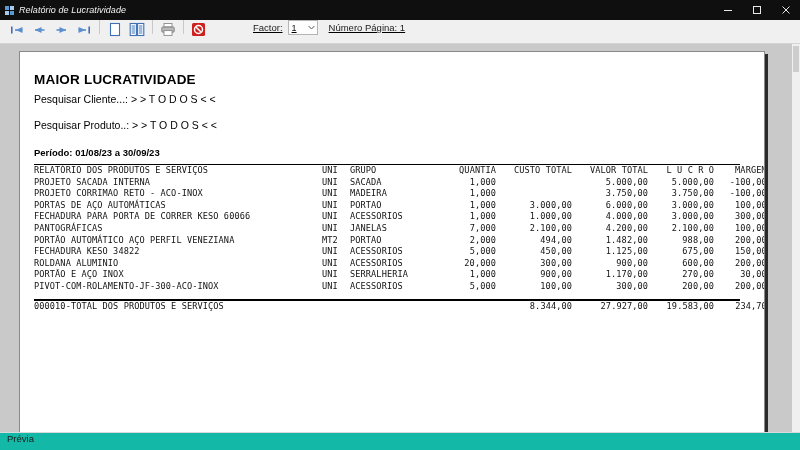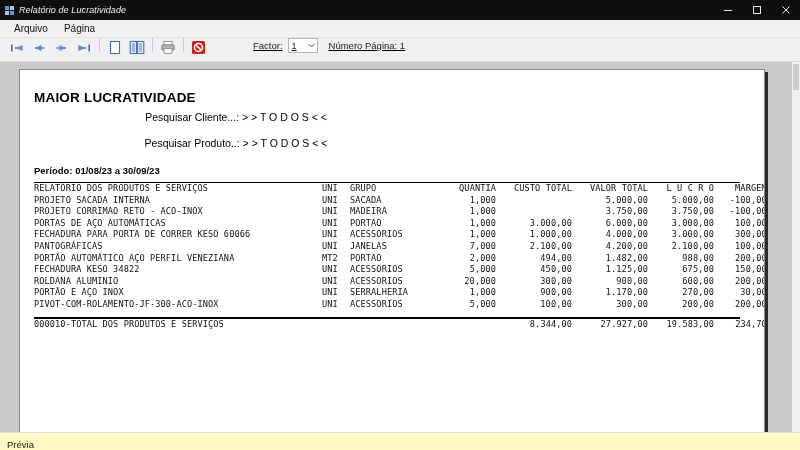--- a/index.html
+++ b/index.html
@@ -146,21 +146,20 @@
     font-family: "Liberation Sans", sans-serif;
     font-size: 13.5px; font-weight: bold; color: #000;
     letter-spacing: .2px; white-space: nowrap;
   }
   .rpt-title.right { text-align: left; }
   .rpt-sub {
     font-family: "Liberation Sans", sans-serif;
     font-size: 10.5px; color: #000;
     white-space: nowrap;
     margin-top: 6px;
-    text-align: center;
   }
   .rpt-sub.tight { margin-top: 14px; }
   .rpt-meta {
     font-family: "Liberation Sans", sans-serif;
     font-size: 9.5px; font-weight: bold; color: #000;
     white-space: nowrap; margin-top: 16px;
   }
   .rpt-right .rpt-sub, .rpt-right .rpt-meta { padding-left: 78px; }
   .rpt-right .rpt-title { padding-left: 0px; }
 
@@ -208,23 +207,23 @@
   }
   .vscroll .thumb {
     position: absolute; left: 1px; top: 2px;
     width: 6px; height: 26px;
     background: #cdcdcd;
   }
 
   
   .statusbar {
     height: 17px; min-height: 17px;
-    background: #fef9c3;
+    background: #14b8a6;
     border-top: 1px solid #dadada;
-    display: flex; align-items: flex-end;
+    display: flex; align-items: flex-start;
     padding-left: 7px;
   }
   .statusbar .st-text {
     font-size: 9.5px; color: #1a1a1a; white-space: nowrap;
   }
 </style>
 </head>
 <body>
 
 <div id="app">
@@ -251,24 +250,20 @@
       </div>
       <div class="win-btn">
         <svg width="10" height="10" viewBox="0 0 10 10">
             <line x1="1.5" y1="1.5" x2="8.5" y2="8.5" stroke="#e8e8e8" stroke-width="1"></line>
             <line x1="8.5" y1="1.5" x2="1.5" y2="8.5" stroke="#e8e8e8" stroke-width="1"></line>
           </svg>
       </div>
     </div>
   </div>
 
-  <div class="menubar">
-    <span class="menu-item">Arquivo</span>
-    <span class="menu-item">Página</span>
-  </div>
 
   <div class="toolbar">
 
     <div class="tb-btn">
       <svg width="15" height="12" viewBox="0 0 15 12">
         <rect x="1" y="2.5" width="1.6" height="7" fill="#3f6fb5"></rect>
         <path d="M12.5 3 L12.5 9 L5.5 6 Z" fill="#5b8fd0"></path>
         <rect x="5" y="5.2" width="7.5" height="1.6" fill="#5b8fd0"></rect>
       </svg>
     </div>

